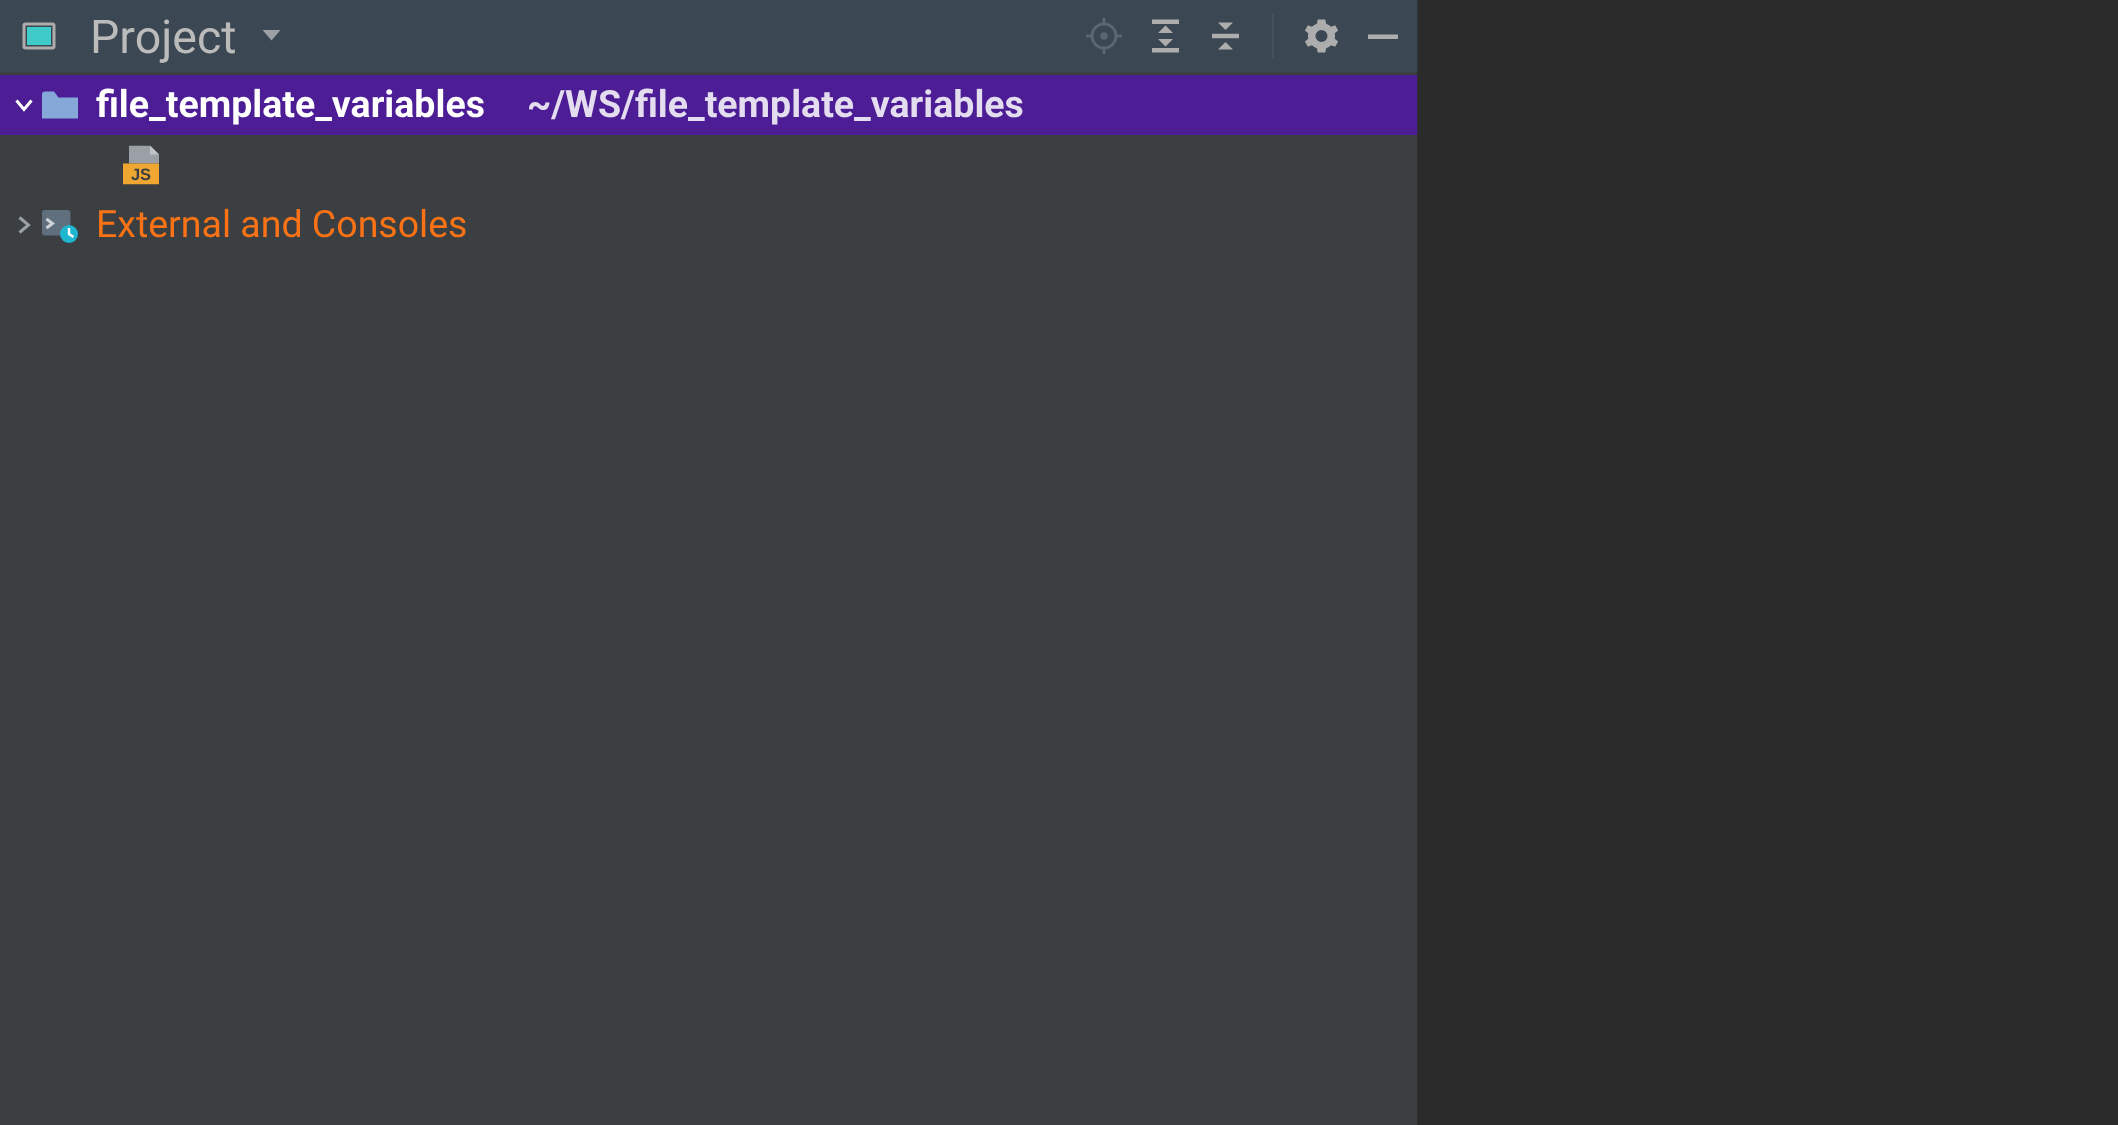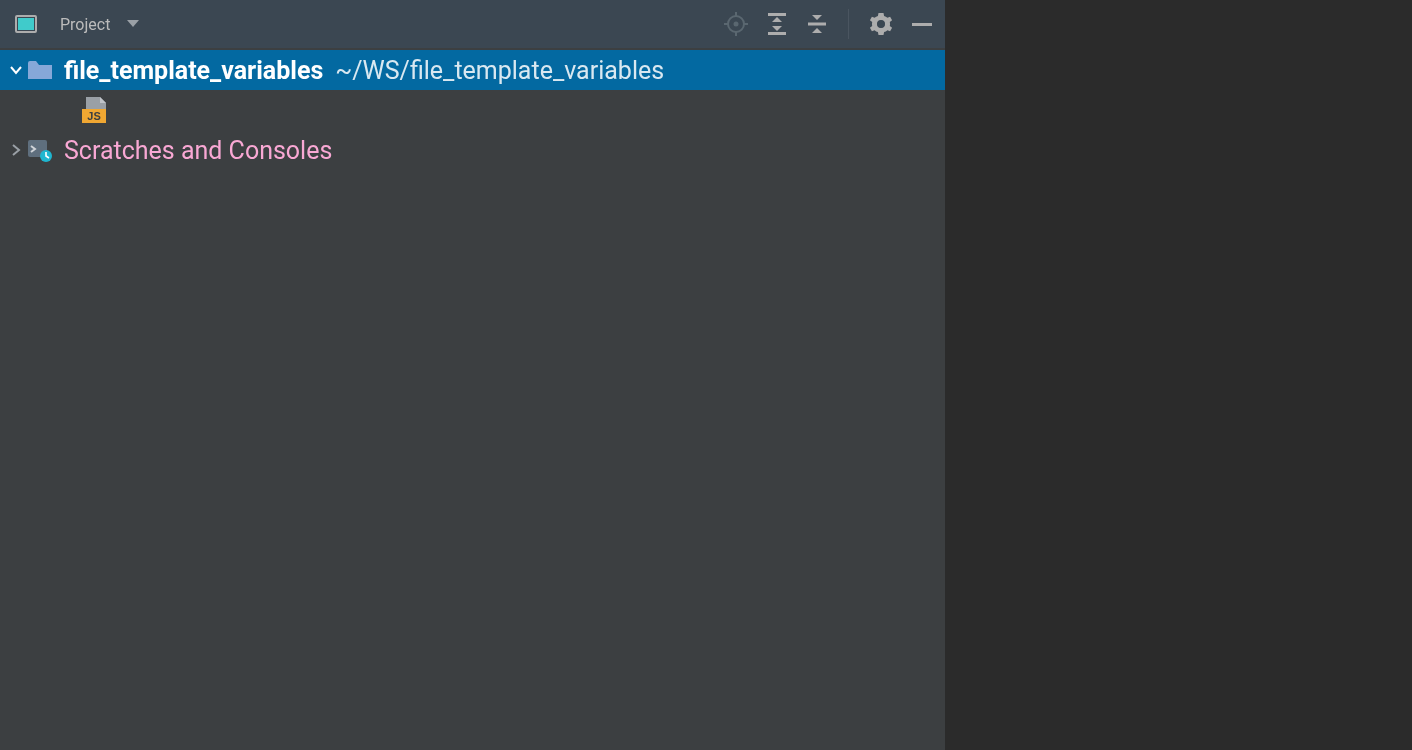--- a/index.html
+++ b/index.html
@@ -31,21 +31,21 @@
   padding: 0 12px;
 }
 .panel-title-group {
   display: flex;
   align-items: center;
   gap: 10px;
   flex: 1;
 }
 .panel-title {
   color: #bbbbbb;
-  font-size: 16px;
+  font-size: 31px;
   font-weight: 400;
 }
 .panel-actions {
   display: flex;
   align-items: center;
   gap: 18px;
 }
 .divider-v {
   width: 1px;
   height: 30px;
@@ -54,43 +54,43 @@
 }
 .tree {
   flex: 1;
   padding-top: 2px;
 }
 .tree-row {
   display: flex;
   align-items: center;
   height: 40px;
   padding-left: 6px;
-  color: #f9a8d4;
+  color: #f97316;
   font-size: 25px;
   cursor: default;
 }
 .tree-row.selected {
-  background: #0369a1;
+  background: #4c1d95;
   color: #ffffff;
 }
 .tree-arrow {
   width: 20px;
   display: flex;
   align-items: center;
   justify-content: center;
 }
 .tree-icon {
   width: 28px;
   display: flex;
   align-items: center;
   justify-content: center;
   margin-right: 10px;
 }
 .bold { font-weight: 700; }
-.path-suffix { margin-left: 12px; opacity: 0.85; font-weight: 400;}
+.path-suffix { margin-left: 28px; opacity: 0.85; font-weight: 700;}
 .indent-1 { padding-left: 60px; }
 .indent-root { padding-left: 6px; }
 svg { display: block; }
 </style>
 </head>
 <body>
 
 <div class="project-panel">
   <div class="panel-header">
     <div class="panel-title-group">
@@ -185,18 +185,18 @@
           </svg>
       </span>
       <span class="tree-icon">
         <svg width="26" height="24" viewBox="0 0 26 24">
           <rect x="1" y="2" width="19" height="17" rx="2" fill="#5f6f7e"></rect>
           <path d="M4 8 L8 11 L4 14" fill="none" stroke="#cfd3d8" stroke-width="2"></path>
           <circle cx="19" cy="18" r="6" fill="#1fb6d0"></circle>
           <path d="M19 14 L19 18 L22 20" fill="none" stroke="#ffffff" stroke-width="1.6"></path>
         </svg>
       </span>
-      <span>Scratches and Consoles</span>
+      <span>External and Consoles</span>
     </div>
   </div>
 </div>
 
 <div class="editor-area"></div>
 
 </body></html>

